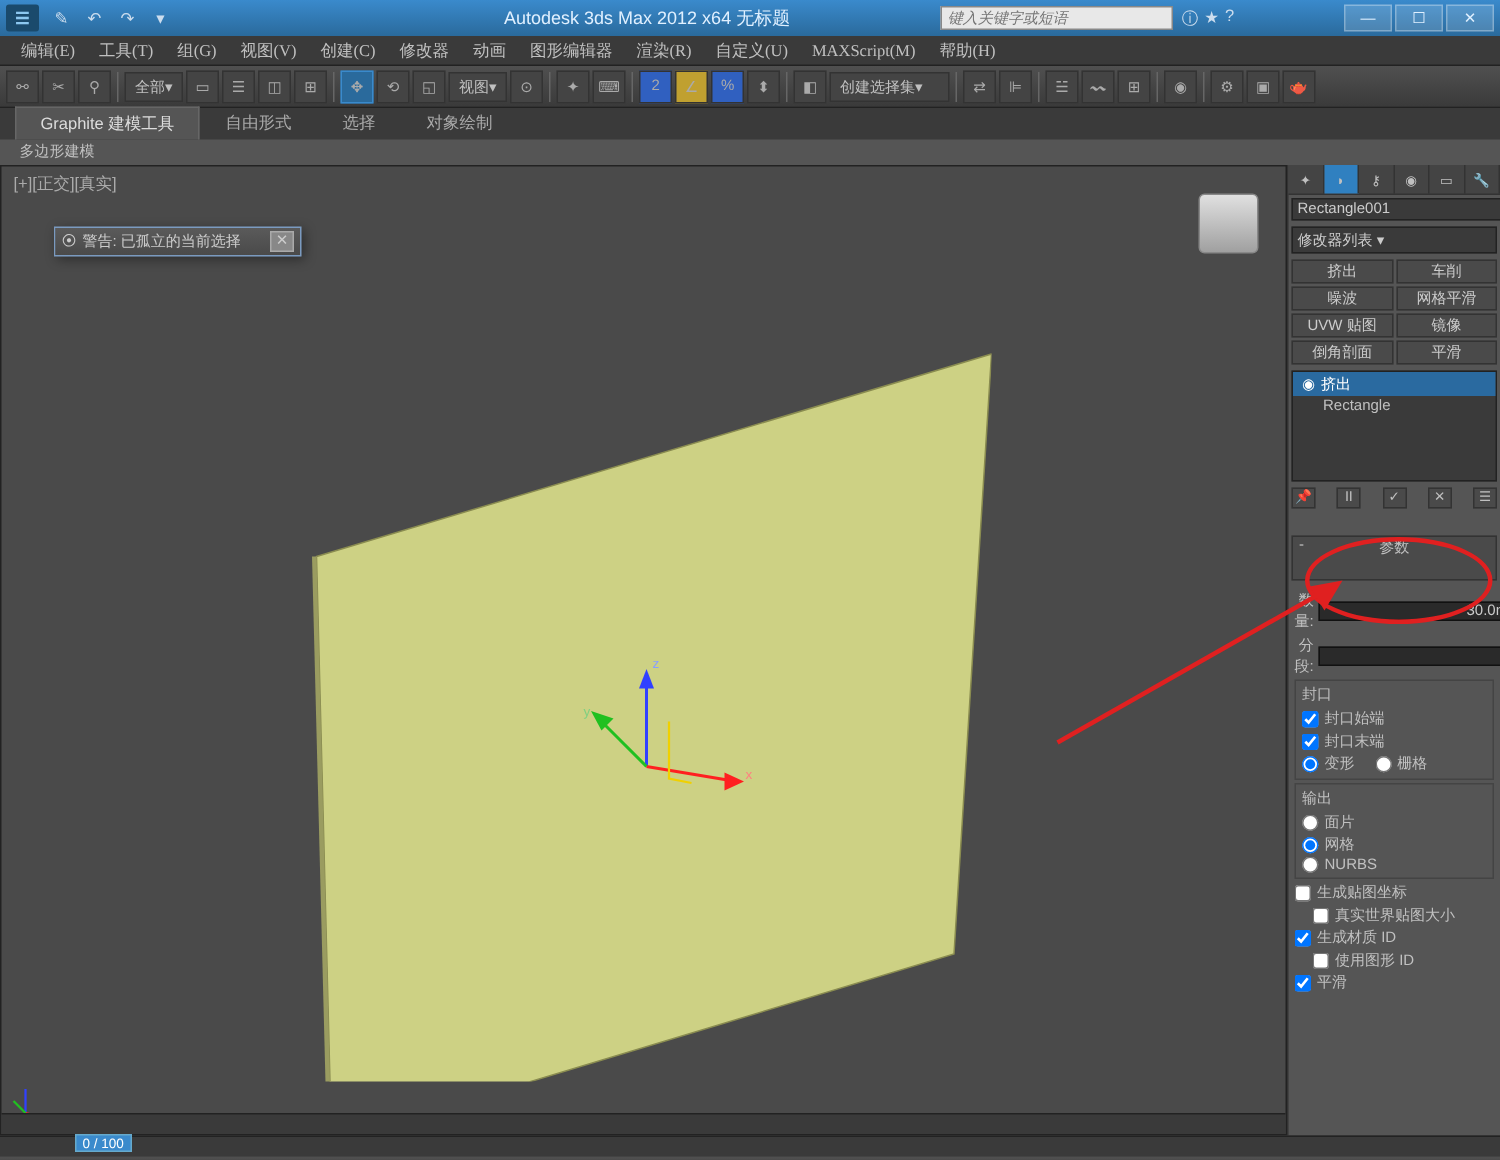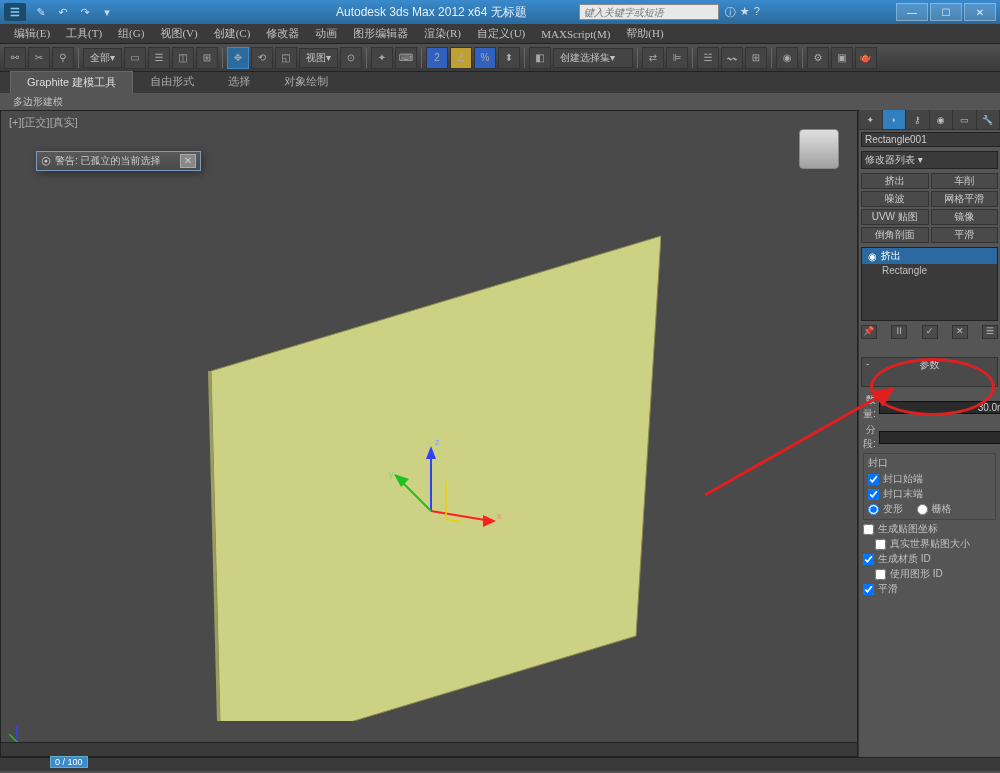--- a/index.html
+++ b/index.html
@@ -4,21 +4,21 @@
 <style>
 * { margin: 0; padding: 0; box-sizing: border-box; font-family: "Microsoft YaHei", Arial, sans-serif; }
 body { width: 1000px; height: 773px; background: #4a4a4a; color: #c0c0c0; font-size: 11px; overflow: hidden; position: relative; }
 
 
 .title-bar { height: 24px; background: linear-gradient(#3a8acc, #2a6a9c); display: flex; align-items: center; padding: 0 4px; }
 .title-bar .logo { width: 22px; height: 18px; background: #1a4a6c; border-radius: 2px; display: flex; align-items: center; justify-content: center; color: #8cc8f0; font-weight: bold; margin-right: 6px; }
 .title-bar .qat { display: flex; gap: 4px; }
 .title-bar .qat span { width: 18px; height: 16px; display: flex; align-items: center; justify-content: center; color: #cde; }
 .title-bar .title-text { margin-left: 220px; color: #e0f0ff; font-size: 12px; }
-.search-box { margin-left: 52px; width: 140px; height: 16px; background: #e8e8e8; border: 1px solid #888; color: #888; font-style: italic; padding: 0 4px; font-size: 10px; }
+.search-box { margin-left: 100px; width: 155px; height: 16px; background: #e8e8e8; border: 1px solid #888; color: #888; font-style: italic; padding: 0 4px; font-size: 10px; }
 .title-bar .win-controls { margin-left: auto; display: flex; gap: 2px; }
 .title-bar .win-controls span { width: 32px; height: 18px; background: rgba(255,255,255,0.15); border: 1px solid rgba(255,255,255,0.3); display: flex; align-items: center; justify-content: center; color: #e0f0ff; font-size: 10px; }
 
 
 .menu-bar { height: 20px; background: #3a3a3a; display: flex; align-items: center; padding: 0 6px; gap: 0; border-bottom: 1px solid #222; }
 .menu-bar span { padding: 0 8px; cursor: pointer; font-size: 11px; font-family: Liberation Serif, serif; }
 
 
 .toolbar { height: 28px; background: linear-gradient(#505050, #3a3a3a); border-bottom: 1px solid #222; display: flex; align-items: center; padding: 0 4px; gap: 2px; }
 .toolbar .tb-btn { width: 22px; height: 22px; background: #444; border: 1px solid #333; display: flex; align-items: center; justify-content: center; color: #aaa; font-size: 10px; }
@@ -294,20 +294,35 @@
         <div class="chk-row">
             <input type="checkbox" checked="" style="">
             <span>封口末端</span>
           </div>
         <div class="chk-row">
           <input type="radio" checked="" style=""><span>变形</span>
           &nbsp;&nbsp;
           <input type="radio" style=""><span>栅格</span>
         </div>
       </div>
+      <div class="grp-frame">
+        <div class="grp-title">输出</div>
+        <div class="chk-row">
+            <input type="radio" style="">
+            <span>面片</span>
+          </div>
+        <div class="chk-row">
+            <input type="radio" checked="" style="">
+            <span>网格</span>
+          </div>
+        <div class="chk-row">
+            <input type="radio" style="">
+            <span>NURBS</span>
+          </div>
+      </div>
       <div class="chk-row">
           <input type="checkbox" style="">
           <span>生成贴图坐标</span>
         </div>
       <div class="chk-row" style="padding-left:12px">
           <input type="checkbox" style="">
           <span>真实世界贴图大小</span>
         </div>
       <div class="chk-row">
           <input type="checkbox" checked="" style="">

